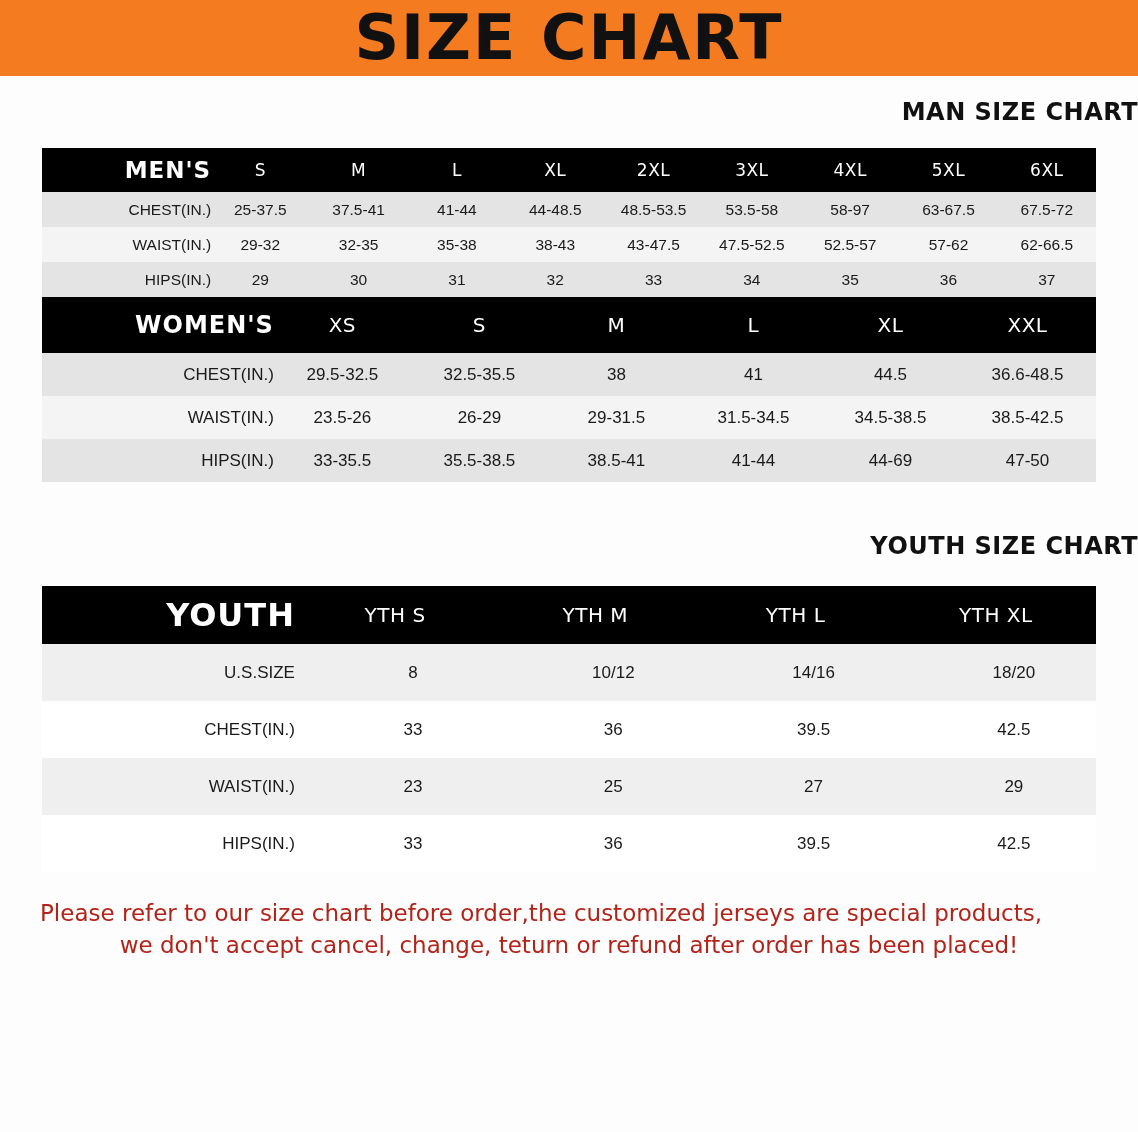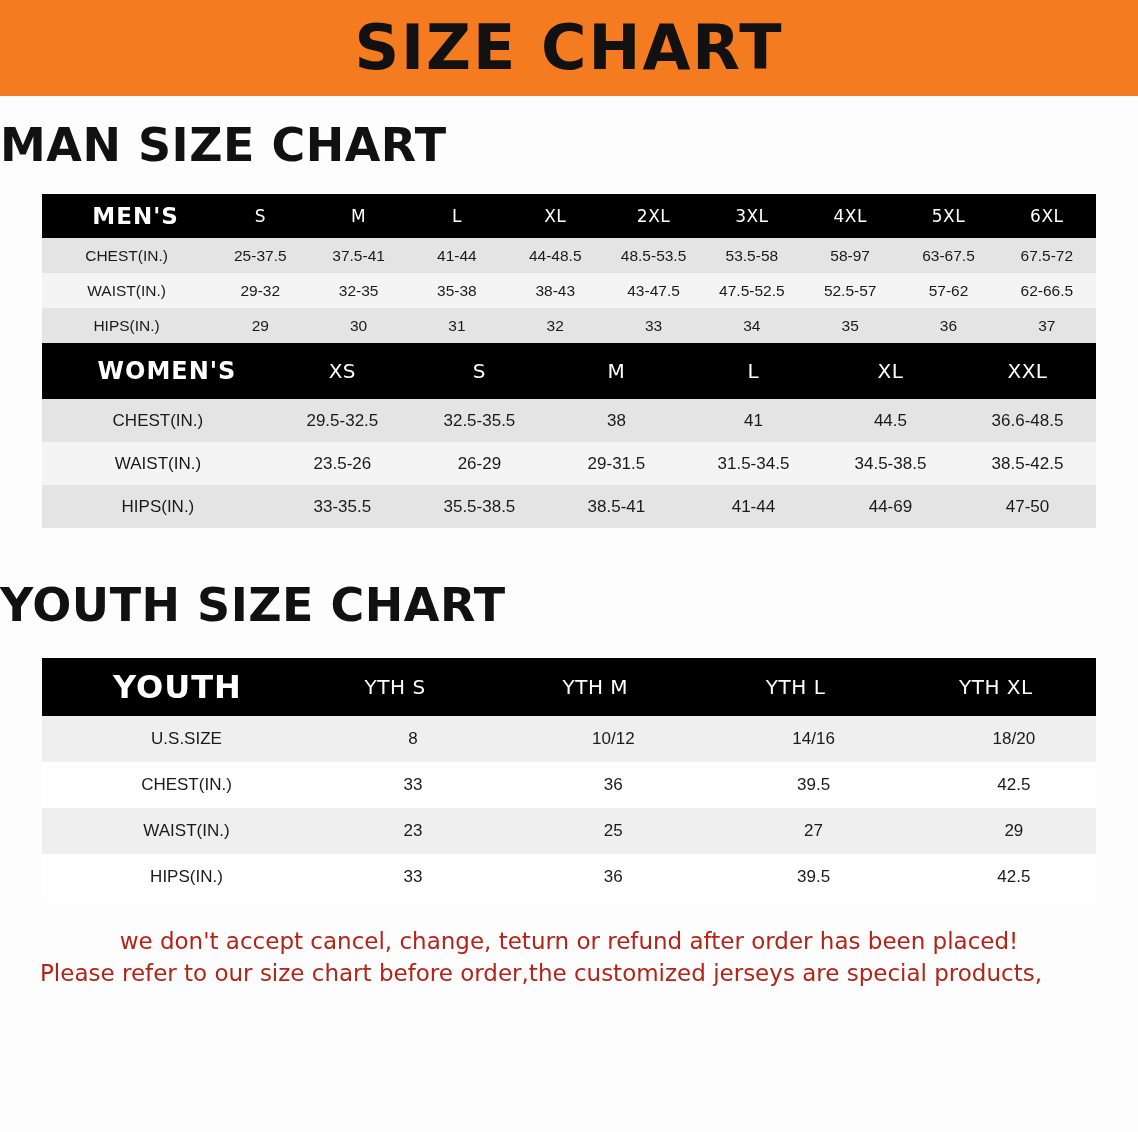--- a/index.html
+++ b/index.html
@@ -18,39 +18,39 @@
     width: 1138px;
     height: 1132px;
     position: relative;
     background: #fdfdfd;
     display: flex;
     flex-direction: column;
   }
   
   .banner {
     background: #f47b20;
-    height: 96px;
+    height: 76px;
     display: flex;
     align-items: center;
     justify-content: center;
   }
   .banner-title {
     font-family: "DejaVu Sans", sans-serif;
     font-weight: bold;
     font-size: 62px;
     letter-spacing: 2px;
     color: #111;
     line-height: 1;
   }
   
   .section-title {
-    text-align: left;
+    text-align: right;
     font-family: "DejaVu Sans", sans-serif;
     font-weight: bold;
-    font-size: 46px;
+    font-size: 24px;
     color: #111;
     letter-spacing: 0.5px;
   }
   .t-man   { margin-top: 22px; margin-bottom: 22px; }
   .t-women { margin-top: 42px; margin-bottom: 24px; }
   .t-youth { margin-top: 50px; margin-bottom: 26px; }
 
   
   .tbl-wrap {
     margin: 0 42px;
@@ -68,52 +68,52 @@
     background: #000;
     color: #fff;
   }
   thead th {
     font-family: "DejaVu Sans", sans-serif;
     font-size: 17px;
     text-align: center;
     letter-spacing: 0.5px;
   }
   thead th.rowlabel {
-    text-align: center;
+    text-align: right;
     font-weight: bold;
     font-size: 22px;
     padding-left: 18px;
     letter-spacing: 1px;
   }
   tbody td {
     font-size: 15.5px;
     text-align: center;
     color: #1a1a1a;
   }
   tbody td.rowlabel {
-    text-align: center;
+    text-align: right;
     color: #1a1a1a;
   }
   tbody tr.odd  { background: #e4e4e4; }
   tbody tr.even { background: #f4f4f4; }
 
   
   .men thead th { height: 44px; }
   .men tbody td { height: 35px; }
   .men thead th.rowlabel { font-size: 23px; }
 
   
   .women thead th { height: 56px; font-size: 20px; }
   .women thead th.rowlabel { font-size: 24px; }
   .women tbody td { height: 43px; font-size: 17px; }
 
   
   .youth thead th { height: 58px; font-size: 20px; }
   .youth thead th.rowlabel { font-size: 32px; }
-  .youth tbody td { height: 46px; font-size: 17px; padding-left: 36px; }
+  .youth tbody td { height: 57px; font-size: 17px; padding-left: 36px; }
   .youth tbody tr.even { background: #ffffff; }
   .youth tbody tr.odd  { background: #efefef; }
 
   
   .note {
     margin: 26px 40px 0 40px;
     color: #b42318;
     font-family: "DejaVu Sans", sans-serif;
     font-size: 23px;
     line-height: 1.38;
@@ -301,17 +301,17 @@
           <td>33</td>
           <td>36</td>
           <td>39.5</td>
           <td>42.5</td>
         </tr>
       </tbody>
     </table>
   </div>
 
   <div class="note">
+    <span class="line line1">Please refer to our size chart before order,the customized jerseys are special products,</span>
     <span class="line line2">we don't accept cancel, change, teturn or refund after order has been placed!</span>
-    <span class="line line1">Please refer to our size chart before order,the customized jerseys are special products,</span>
   </div>
 
 </div>
 
 </body></html>

